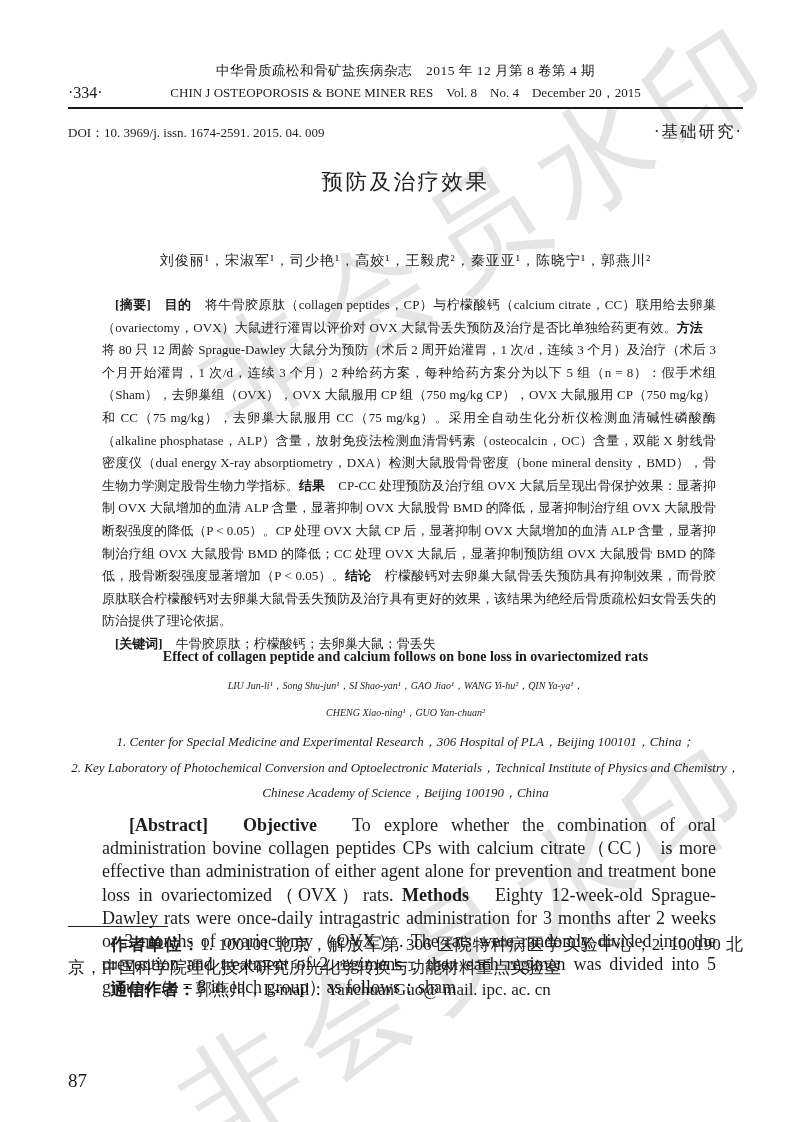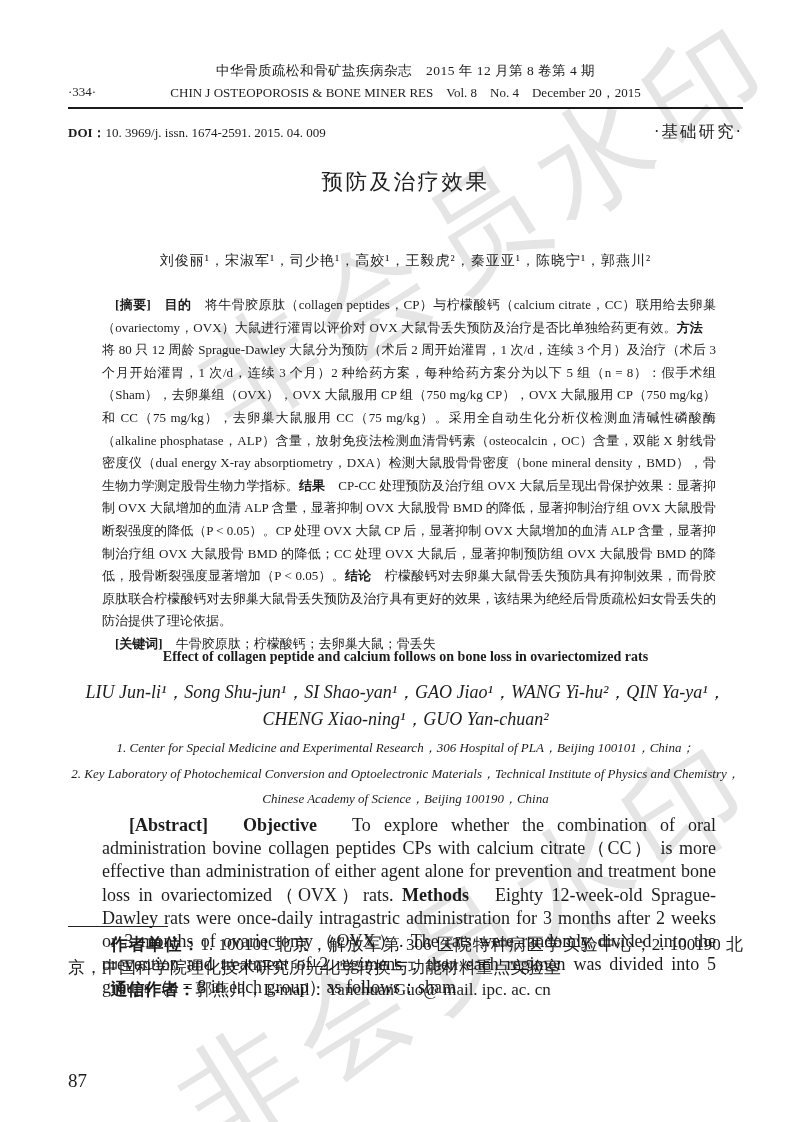--- a/index.html
+++ b/index.html
@@ -33,44 +33,44 @@
   .content {
     position: absolute;
     left: 68px; top: 0;
     width: 675px; height: 1122px;
     z-index: 1;
   }
   .abs-pos { position: absolute; left: 0; right: 0; }
 
   .hdr-line1 { top: 62px; text-align: center; font-size: 13.5px; letter-spacing: 0.5px; }
   .hdr-line2 { top: 84px; text-align: center; font-size: 13px; }
-  .page-marker { position: absolute; left: 0; top: 0; font-size: 13px; }
+  .page-marker { position: absolute; left: 0; top: 0; font-size: 16px; }
   .hdr-rule { top: 107px; border-top: 2px solid #1a1a1a; height: 0; }
 
   .doi-row { top: 121px; display: flex; justify-content: space-between; align-items: baseline; }
   .doi { font-size: 13px; }
-  .doi .seg-b, .bold { font-weight: bold; }
+  .doi .seg-b, .bold { font-weight: normal; }
   .column-tag { font-size: 16.5px; letter-spacing: 2px; }
 
   .title-block { top: 162px; text-align: center; font-size: 21.5px; line-height: 41px; letter-spacing: 2.5px; }
   .authors-zh { top: 252px; text-align: center; font-size: 14px; letter-spacing: 1px; }
 
   .abs-zh { top: 294px; left: 34px; width: 614px; }
   .abs-zh p, .abs-en p, .footnote p { margin: 0; }
   .para-zh {
     font-size: 13px; line-height: 22.6px;
     text-align: justify; text-indent: 1em;
   }
   .kw-line, .clc-line { font-size: 13px; line-height: 22.6px; text-indent: 1em; }
 
   .seg-b { font-weight: bold; }
 
   .en-block { top: 649px; text-align: center; }
   .en-title { font-size: 14px; font-weight: bold; }
-  .en-authors { margin-top: 14px; font-style: italic; font-size: 18px; line-height: 26.5px; }
+  .en-authors { margin-top: 8px; font-style: italic; font-size: 10px; line-height: 26.5px; }
   .en-affils { margin-top: 3px; font-style: italic; font-size: 13px; line-height: 25.5px; }
 
   .abs-en { top: 814px; left: 34px; width: 614px; }
   .para-en { font-size: 18px; line-height: 23.2px; text-align: justify; text-indent: 1.5em; }
 
   .footnote { top: 926px; font-size: 17px; line-height: 22.5px; font-family: Liberation Serif, serif; }
   .fn-rule { width: 100px; border-top: 1.5px solid #222; height: 0; margin: 0 0 7px 0; }
   .footnote p { text-indent: 2.5em; text-align: justify; }
 
   .page-num { top: 1070px; font-size: 19px; }

